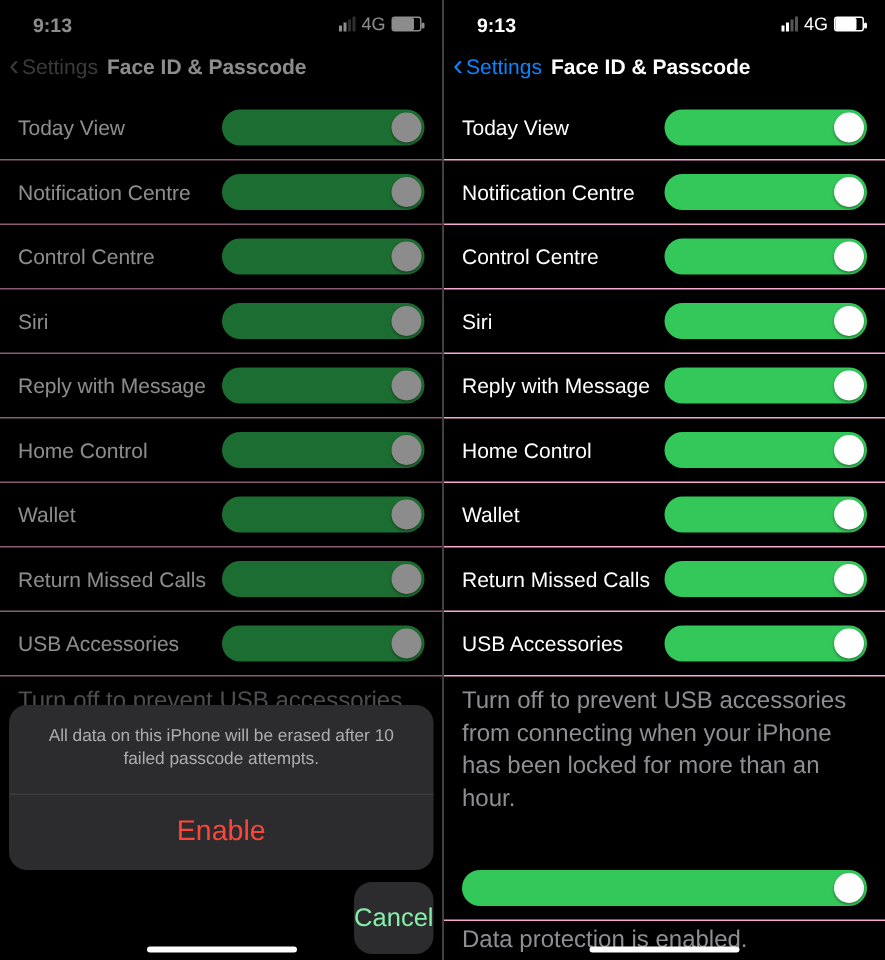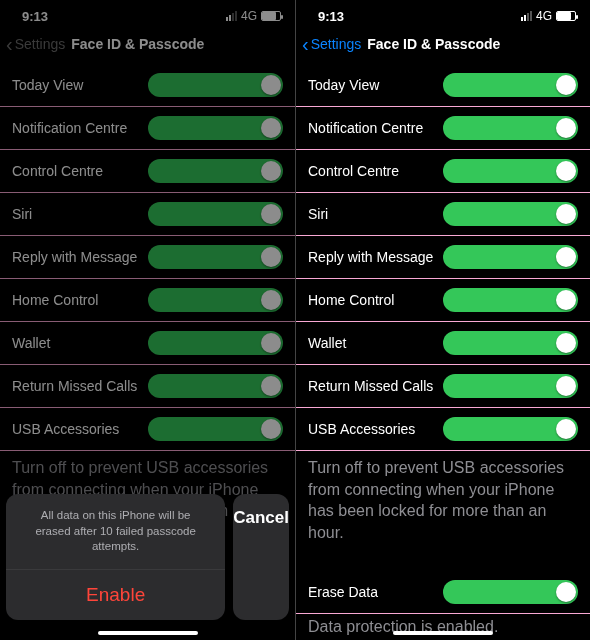--- a/index.html
+++ b/index.html
@@ -84,40 +84,40 @@
 
   .home-ind {
     position: absolute; bottom: 5px; left: 50%; transform: translateX(-50%);
     width: 100px; height: 4px; background: #fff; border-radius: 3px;
   }
 
   
   .dimmer { position:absolute; inset:0; background: rgba(0,0,0,0.45); pointer-events:none; }
 
   .sheet {
-    position: absolute; left:6px; right:6px; bottom:20px;
-    display: flex; flex-direction: row; gap: 8px;
+    position: absolute; left:6px; right:6px; bottom:4px;
+    display: flex; flex-direction: column; gap: 8px; align-items: flex-end;
   }
   .sheet-top {
     background: #2c2c2e; border-radius: 12px; overflow: hidden;
     text-align: center;
   }
   .sheet-msg {
     padding: 14px 18px; font-size: 11.5px; color: #aeaeb2;
     border-bottom: 1px solid #3a3a3c;
     line-height: 1.35;
   }
   .sheet-btn {
     padding: 14px 15px; font-size: 19px; font-weight: 400;
   }
   .sheet-btn.destructive { color: #ff453a; }
   .sheet-cancel {
     background: #2c2c2e; border-radius: 12px;
     text-align: center; padding: 14px 0;
-    font-size: 17px; font-weight: 700; color: #ffffff;
+    font-size: 17px; font-weight: 400; color: #86efac;
   }
 </style>
 </head>
 <body>
 
 <div class="phone">
   <div class="status-bar">
     <span>9:13</span>
     <span class="status-right">
       <span class="sig">
@@ -246,20 +246,19 @@
       </div>
     <div class="row">
         <span>USB Accessories</span>
         <span class="toggle"></span>
       </div>
   </div>
   <div class="footnote">Turn off to prevent USB accessories from connecting when your iPhone has been locked for more than an hour.</div>
   <div class="spacer"></div>
   <div class="list">
     <div class="row">
-        <span>Erase Data</span>
         <span class="toggle"></span>
       </div>
   </div>
   <div class="footnote" style="padding-top:2px">Data protection is enabled.</div>
 
   <div class="home-ind"></div>
 </div>
 
 </body></html>

